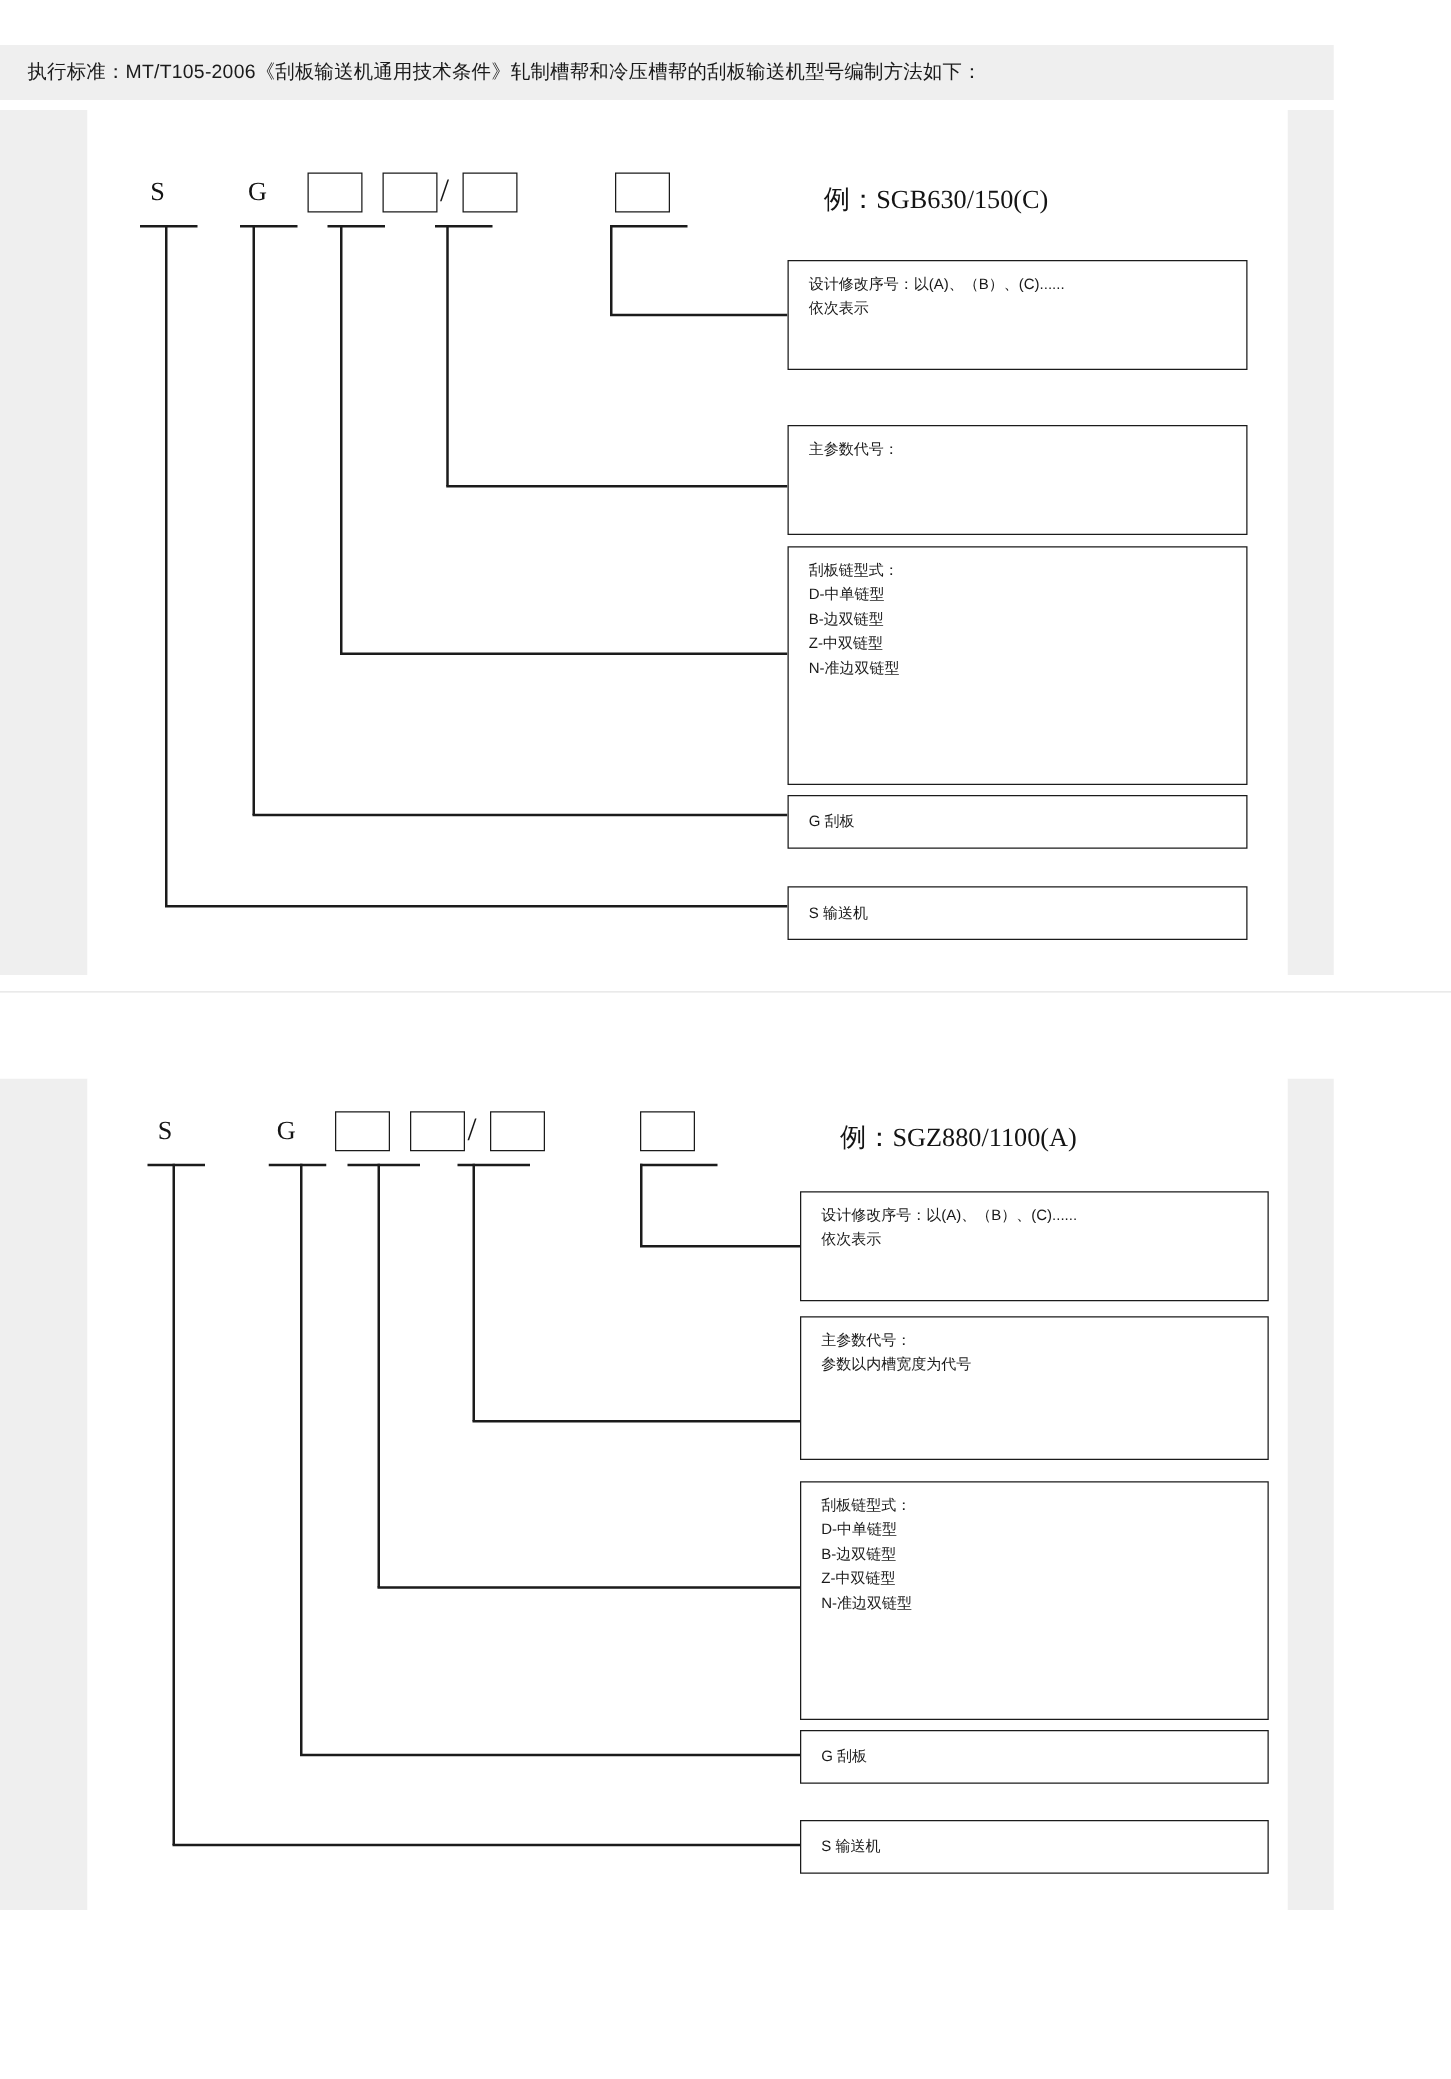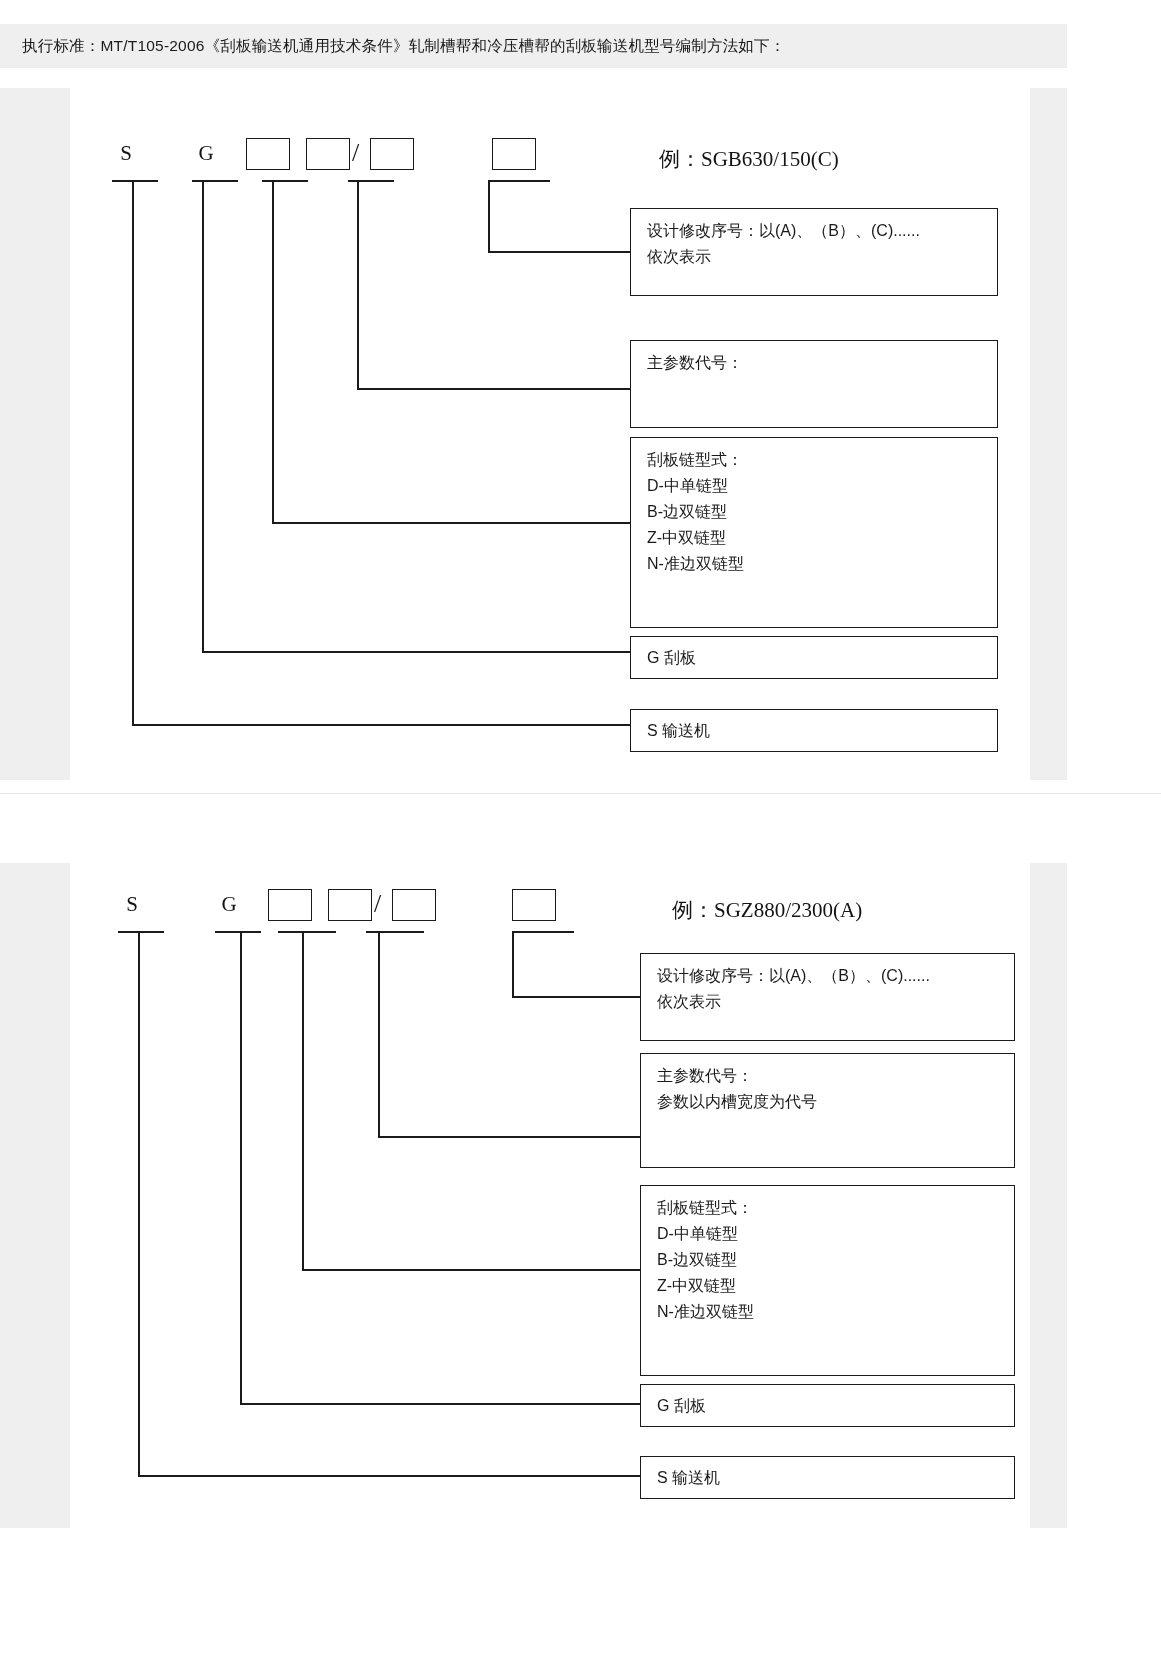--- a/index.html
+++ b/index.html
@@ -78,21 +78,21 @@
     background: #1b1b1b;
     width: 1.5px;
   }
 
   
   .descbox {
     position: absolute;
     border: 1.5px solid #1b1b1b;
     background: #ffffff;
     padding: 9px 14px 9px 16px;
-    font-size: 16px;
+    font-size: 12px;
     color: #1a1a1a;
     line-height: 1.62;
     white-space: nowrap;
   }
   .descbox .line { display: block; }
 
   
   .example {
     position: absolute;
     font-family: "Liberation Serif", "DejaVu Serif", serif;
@@ -106,21 +106,21 @@
     position: absolute;
     background: #e3e3e3;
     height: 1px;
   }
 </style>
 </head>
 <body>
 
 <div class="page">
 
-  <div class="band" style="left:0px; top:24px; width:1067px; height:44px;">
+  <div class="band" style="left:0px; top:36px; width:1067px; height:44px;">
     <span>执行标准：MT/T105-2006《刮板输送机通用技术条件》轧制槽帮和冷压槽帮的刮板输送机型号编制方法如下：</span>
   </div>
 
   <div class="sidestrip" style="left:0px; top:88px; width:70px; height:692px;"></div>
   <div class="sidestrip" style="left:1030px; top:88px; width:37px; height:692px;"></div>
   <div class="canvas" style="left:70px; top:88px; width:960px; height:692px;"></div>
 
   <div class="glyph" style="left:112px; top:143px; width:28px;">S</div>
   <div class="glyph" style="left:192px; top:143px; width:28px;">G</div>
 
@@ -187,21 +187,21 @@
 
   <div class="glyph" style="left:118px; top:894px; width:28px;">S</div>
   <div class="glyph" style="left:215px; top:894px; width:28px;">G</div>
 
   <div class="slot" style="left:268px; top:889px; width:44px; height:32px;"></div>
   <div class="slot" style="left:328px; top:889px; width:44px; height:32px;"></div>
   <div class="slash" style="left:374px; top:891px;">/</div>
   <div class="slot" style="left:392px; top:889px; width:44px; height:32px;"></div>
   <div class="slot" style="left:512px; top:889px; width:44px; height:32px;"></div>
 
-  <div class="example" style="left:672px; top:896px;">例：SGZ880/2300(A)</div>
+  <div class="example" style="left:672px; top:896px;">例：SGZ880/1100(A)</div>
 
   <div class="hline" style="left:118px; top:931px; width:46px;"></div>
   <div class="hline" style="left:215px; top:931px; width:46px;"></div>
   <div class="hline" style="left:278px; top:931px; width:58px;"></div>
   <div class="hline" style="left:366px; top:931px; width:58px;"></div>
 
   <div class="hline" style="left:512px; top:931px; width:62px;"></div>
   <div class="vline" style="left:512px; top:931px; height:66px;"></div>
   <div class="hline" style="left:512px; top:996px; width:128px;"></div>
 

